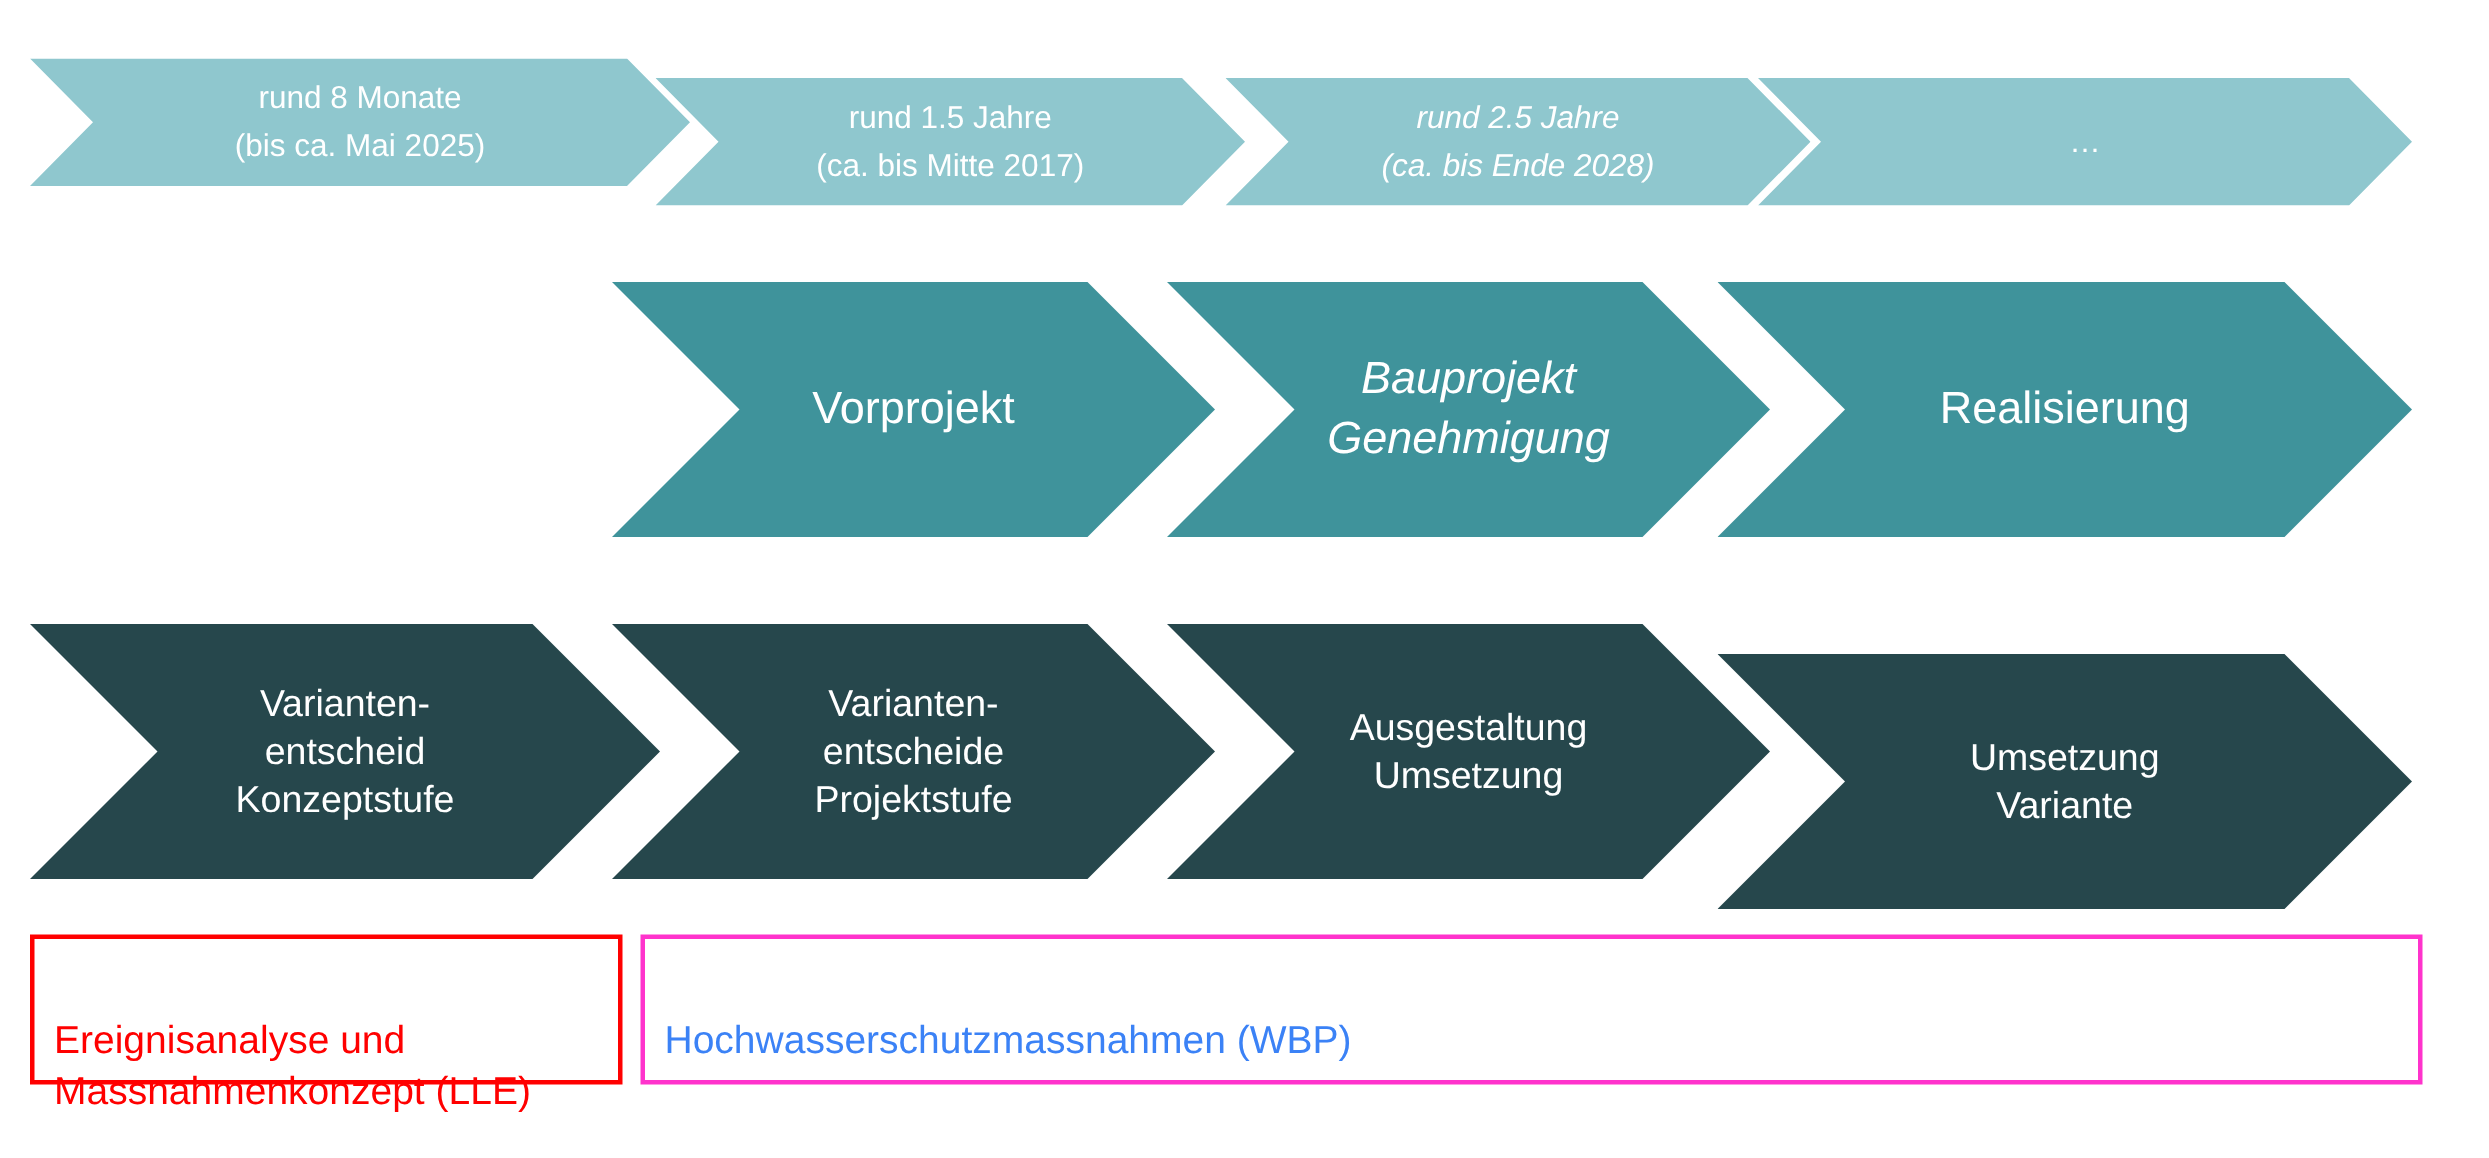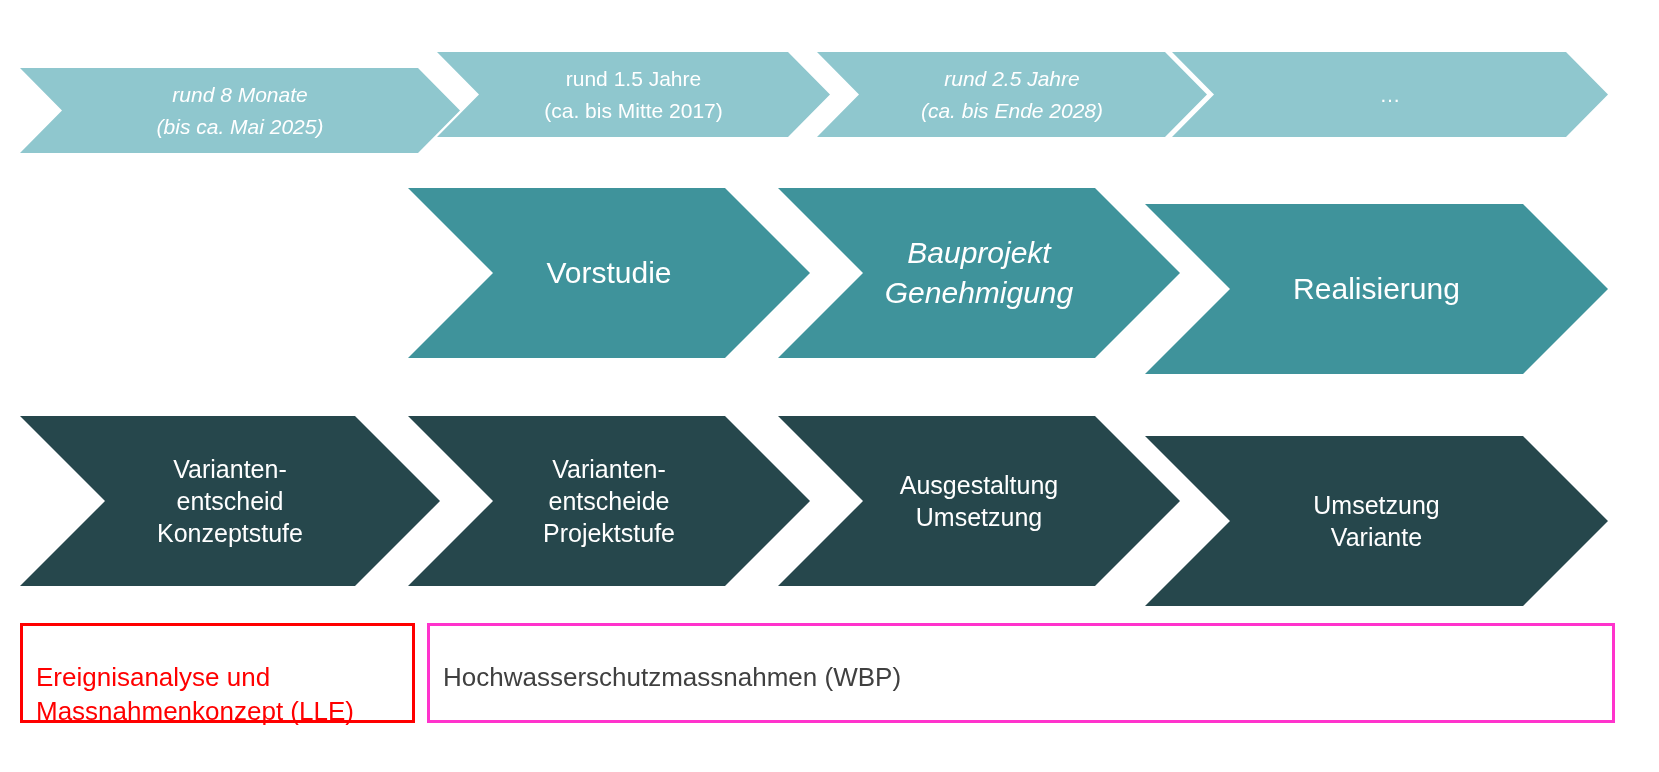--- a/index.html
+++ b/index.html
@@ -23,31 +23,31 @@
   .timeline .chev-label { font-size: 21px; line-height: 32px; }
   .phase .chev-label    { font-size: 30px; line-height: 40px; }
   .decision .chev-label { font-size: 25px; line-height: 32px; }
   .legend-box {
     position: absolute;
     box-sizing: border-box;
     background: #ffffff;
     font-size: 26px;
     line-height: 34px;
     white-space: pre-line;
-    padding: 0 13px;
+    padding: 16px 13px;
   }
   .legend-box.lle { border: 3px solid #ff0000; color: #ff0000; }
-  .legend-box.wbp { border: 3px solid #ff33cc; color: #404040; }
+  .legend-box.wbp { border: 3px solid #ff33cc; color: #3b82f6; }
 </style>
 </head>
 <body>
 
 <div class="canvas">
 
-  <div class="chev timeline" style="left:20px; top:68px; width:440px; height:85px;font-style:italic;">
+  <div class="chev timeline" style="left:20px; top:39px; width:440px; height:85px;">
     <svg viewBox="0 0 440 85">
         <polygon points="0,0 398,0 440,42.5 398,85 0,85 42,42.5" fill="#8fc7ce"></polygon>
       </svg>
     <div class="chev-label">rund 8 Monate
 (bis ca. Mai 2025)</div>
   </div>
   <div class="chev timeline" style="left:437px; top:52px; width:393px; height:85px;">
     <svg viewBox="0 0 393 85">
         <polygon points="0,0 351,0 393,42.5 351,85 0,85 42,42.5" fill="#8fc7ce"></polygon>
       </svg>
@@ -65,30 +65,30 @@
     <svg viewBox="0 0 436 85">
         <polygon points="0,0 394,0 436,42.5 394,85 0,85 42,42.5" fill="#8fc7ce"></polygon>
       </svg>
     <div class="chev-label">…</div>
   </div>
 
   <div class="chev phase" style="left:408px; top:188px; width:402px; height:170px;">
     <svg viewBox="0 0 402 170">
         <polygon points="0,0 317,0 402,85 317,170 0,170 85,85" fill="#3f939b"></polygon>
       </svg>
-    <div class="chev-label">Vorstudie</div>
+    <div class="chev-label">Vorprojekt</div>
   </div>
   <div class="chev phase" style="left:778px; top:188px; width:402px; height:170px;font-style:italic;">
     <svg viewBox="0 0 402 170">
         <polygon points="0,0 317,0 402,85 317,170 0,170 85,85" fill="#3f939b"></polygon>
       </svg>
     <div class="chev-label">Bauprojekt
 Genehmigung</div>
   </div>
-  <div class="chev phase" style="left:1145px; top:188px; width:463px; height:170px;margin-top:16px;">
+  <div class="chev phase" style="left:1145px; top:188px; width:463px; height:170px;">
     <svg viewBox="0 0 463 170">
         <polygon points="0,0 378,0 463,85 378,170 0,170 85,85" fill="#3f939b"></polygon>
       </svg>
     <div class="chev-label">Realisierung</div>
   </div>
 
   <div class="chev decision" style="left:20px; top:416px; width:420px; height:170px;">
     <svg viewBox="0 0 420 170">
         <polygon points="0,0 335,0 420,85 335,170 0,170 85,85" fill="#26474c"></polygon>
       </svg>

